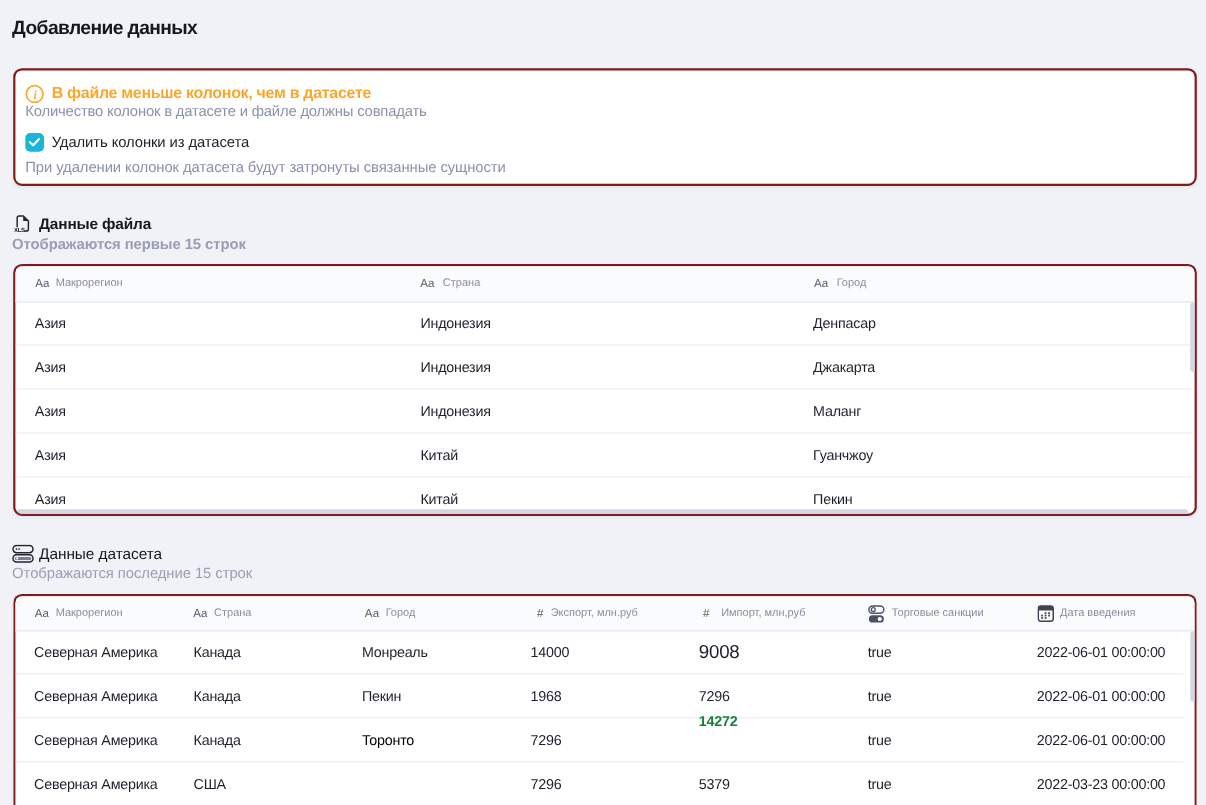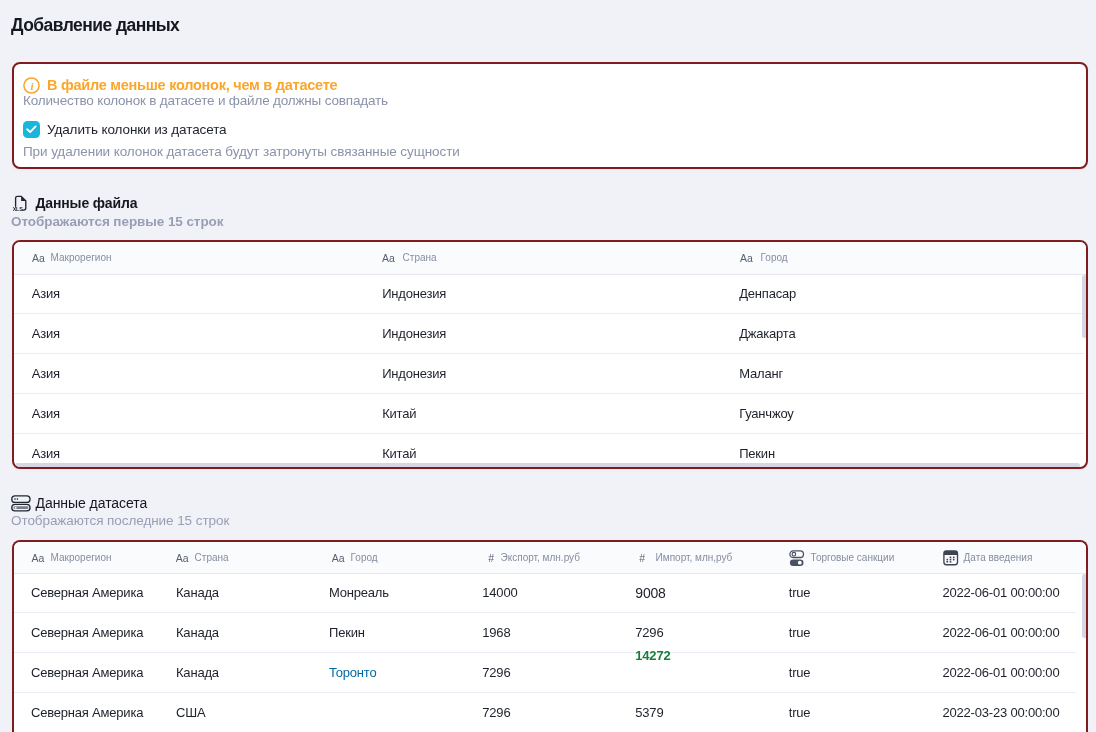--- a/index.html
+++ b/index.html
@@ -97,35 +97,35 @@
       <rect x="6.7" y="8.8" width="1.6" height="1.6" fill="#3f4454"></rect>
       <rect x="9.9" y="8.8" width="1.6" height="1.6" fill="#3f4454"></rect>
       <rect x="3.5" y="11.0" width="1.6" height="1.6" fill="#3f4454"></rect>
       <rect x="6.7" y="11.0" width="1.6" height="1.6" fill="#3f4454"></rect>
 </svg>
 <div class="t" style="left:949.6px;top:10.00px;font-size:10px;color:#868da1;font-weight:400;line-height:12px;">Дата введения</div>
 <div class="t" style="left:17px;top:43.00px;font-size:13px;color:#1d212b;font-weight:400;line-height:16px;letter-spacing:-0.2px;">Северная Америка</div>
 <div class="t" style="left:162px;top:43.00px;font-size:13px;color:#1d212b;font-weight:400;line-height:16px;letter-spacing:-0.2px;">Канада</div>
 <div class="t" style="left:315px;top:43.00px;font-size:13px;color:#1d212b;font-weight:400;line-height:16px;letter-spacing:-0.2px;">Монреаль</div>
 <div class="t" style="left:468.3px;top:43.00px;font-size:13px;color:#1d212b;font-weight:400;line-height:16px;letter-spacing:-0.2px;">14000</div>
-<div class="t" style="left:621.3px;top:43.00px;font-size:14px;color:#1d212b;font-weight:400;line-height:16px;letter-spacing:-0.2px;">9008</div>
+<div class="t" style="left:621.3px;top:43.00px;font-size:17px;color:#1d212b;font-weight:400;line-height:16px;letter-spacing:-0.2px;">9008</div>
 <div class="t" style="left:774.8px;top:43.00px;font-size:13px;color:#1d212b;font-weight:400;line-height:16px;letter-spacing:-0.2px;">true</div>
 <div class="t" style="left:928.5px;top:43.00px;font-size:13px;color:#1d212b;font-weight:400;line-height:16px;letter-spacing:-0.2px;">2022-06-01 00:00:00</div>
 <div style="position:absolute;left:0;top:70px;width:1062px;height:1px;background:#eaecf3"></div>
 <div class="t" style="left:17px;top:83.00px;font-size:13px;color:#1d212b;font-weight:400;line-height:16px;letter-spacing:-0.2px;">Северная Америка</div>
 <div class="t" style="left:162px;top:83.00px;font-size:13px;color:#1d212b;font-weight:400;line-height:16px;letter-spacing:-0.2px;">Канада</div>
 <div class="t" style="left:315px;top:83.00px;font-size:13px;color:#1d212b;font-weight:400;line-height:16px;letter-spacing:-0.2px;">Пекин</div>
 <div class="t" style="left:468.3px;top:83.00px;font-size:13px;color:#1d212b;font-weight:400;line-height:16px;letter-spacing:-0.2px;">1968</div>
 <div class="t" style="left:621.3px;top:83.00px;font-size:13px;color:#1d212b;font-weight:400;line-height:16px;letter-spacing:-0.2px;">7296</div>
 <div class="t" style="left:774.8px;top:83.00px;font-size:13px;color:#1d212b;font-weight:400;line-height:16px;letter-spacing:-0.2px;">true</div>
 <div class="t" style="left:928.5px;top:83.00px;font-size:13px;color:#1d212b;font-weight:400;line-height:16px;letter-spacing:-0.2px;">2022-06-01 00:00:00</div>
 <div style="position:absolute;left:0;top:110px;width:1062px;height:1px;background:#eaecf3"></div>
 <div class="t" style="left:17px;top:123.00px;font-size:13px;color:#1d212b;font-weight:400;line-height:16px;letter-spacing:-0.2px;">Северная Америка</div>
 <div class="t" style="left:162px;top:123.00px;font-size:13px;color:#1d212b;font-weight:400;line-height:16px;letter-spacing:-0.2px;">Канада</div>
-<div class="t" style="left:315px;top:123.00px;font-size:13px;color:#0369a1;font-weight:400;line-height:16px;letter-spacing:-0.2px;">Торонто</div>
+<div class="t" style="left:315px;top:123.00px;font-size:13px;color:#000000;font-weight:400;line-height:16px;letter-spacing:-0.2px;">Торонто</div>
 <div class="t" style="left:468.3px;top:123.00px;font-size:13px;color:#1d212b;font-weight:400;line-height:16px;letter-spacing:-0.2px;">7296</div>
 <div class="t" style="left:621.3px;top:106px;font-size:13px;color:#15803d;font-weight:700;line-height:16px;letter-spacing:-0.2px;">14272</div>
 <div class="t" style="left:774.8px;top:123.00px;font-size:13px;color:#1d212b;font-weight:400;line-height:16px;letter-spacing:-0.2px;">true</div>
 <div class="t" style="left:928.5px;top:123.00px;font-size:13px;color:#1d212b;font-weight:400;line-height:16px;letter-spacing:-0.2px;">2022-06-01 00:00:00</div>
 <div style="position:absolute;left:0;top:150px;width:1062px;height:1px;background:#eaecf3"></div>
 <div class="t" style="left:17px;top:163.00px;font-size:13px;color:#1d212b;font-weight:400;line-height:16px;letter-spacing:-0.2px;">Северная Америка</div>
 <div class="t" style="left:162px;top:163.00px;font-size:13px;color:#1d212b;font-weight:400;line-height:16px;letter-spacing:-0.2px;">США</div>
 <div class="t" style="left:315px;top:163.00px;font-size:13px;color:#1d212b;font-weight:400;line-height:16px;letter-spacing:-0.2px;margin-top:39px;">Лос-Анджелес</div>
 <div class="t" style="left:468.3px;top:163.00px;font-size:13px;color:#1d212b;font-weight:400;line-height:16px;letter-spacing:-0.2px;">7296</div>
 <div class="t" style="left:621.3px;top:163.00px;font-size:13px;color:#1d212b;font-weight:400;line-height:16px;letter-spacing:-0.2px;">5379</div>

